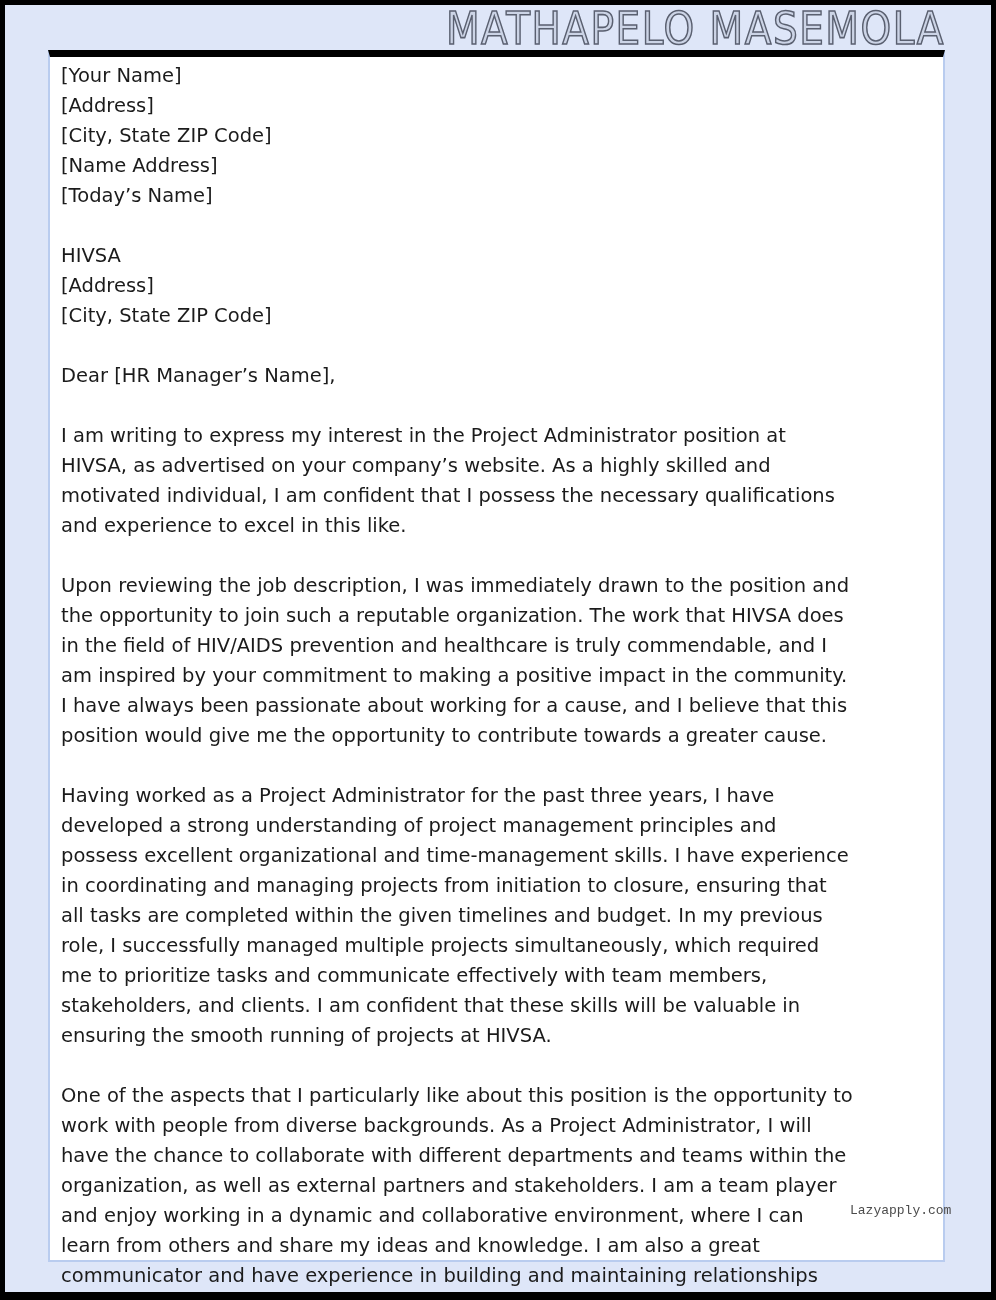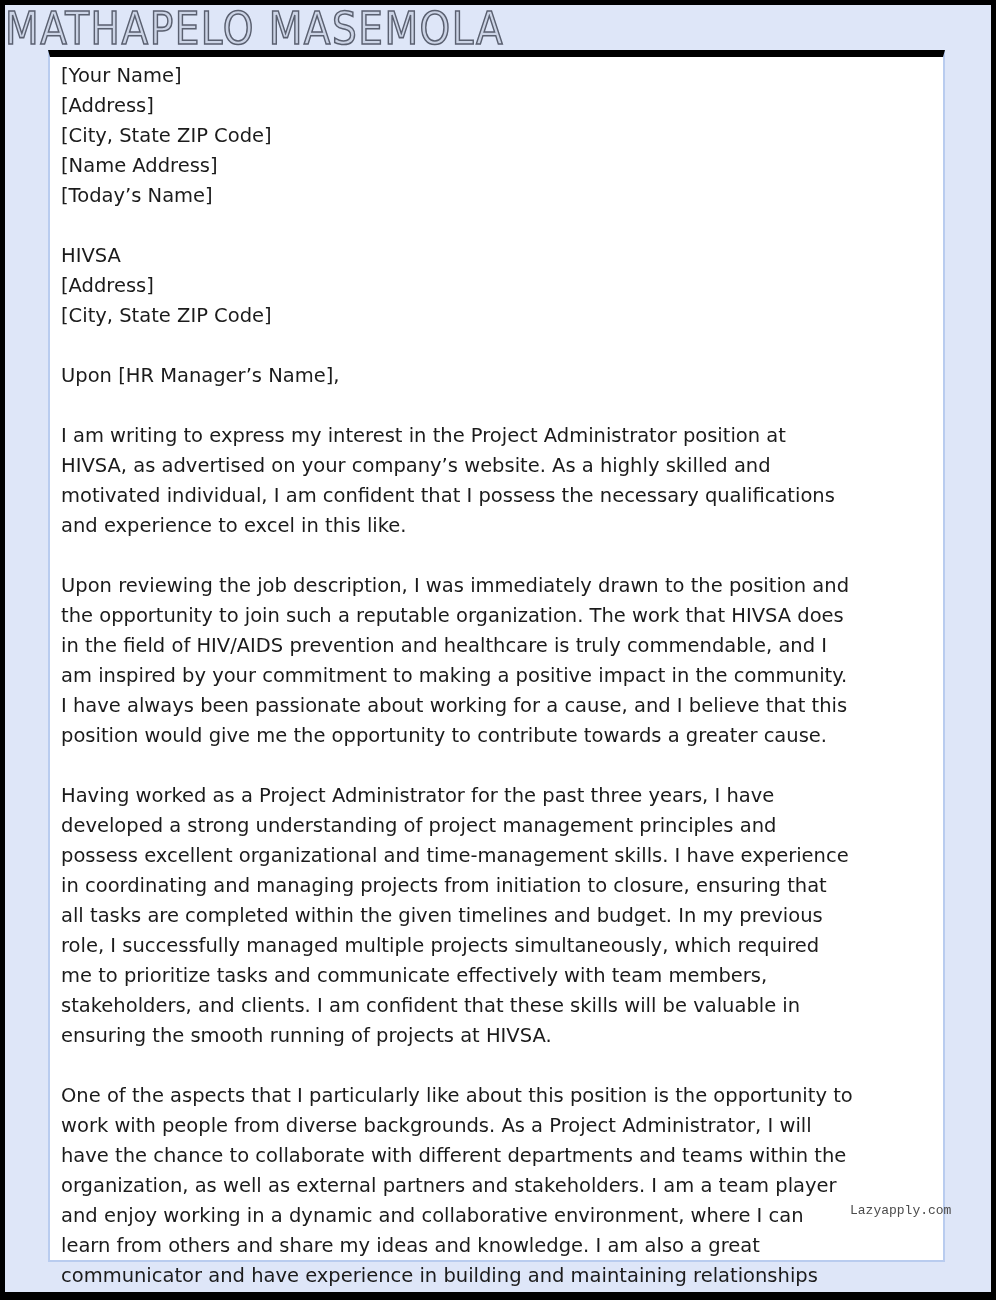--- a/index.html
+++ b/index.html
@@ -30,20 +30,21 @@
 
   
   #header-band {
     position: absolute;
     left: 0;
     top: 0;
     width: 986px;
     height: 46px;
     display: flex;
     align-items: center;
+    justify-content: flex-end;
     padding-right: 46px;
     box-sizing: border-box;
   }
   #candidate-name {
     font-family: "DejaVu Sans", "Liberation Sans", sans-serif;
     font-size: 39px;
     letter-spacing: 1.5px;
     font-weight: 400;
     line-height: 1;
     color: #ccd4e6;
@@ -127,21 +128,21 @@
       <span class="line">[Name Address]</span>
       <span class="line">[Today’s Name]</span>
     </div>
 
     <div class="block">
       <span class="line">HIVSA</span>
       <span class="line">[Address]</span>
       <span class="line">[City, State ZIP Code]</span>
     </div>
 
-    <p>Upon [HR Manager’s Name],</p>
+    <p>Dear [HR Manager’s Name],</p>
 
     <p>I am writing to express my interest in the Project Administrator position at HIVSA, as advertised on your company’s website. As a highly skilled and motivated individual, I am confident that I possess the necessary qualifications and experience to excel in this like.</p>
     <p>Upon reviewing the job description, I was immediately drawn to the position and the opportunity to join such a reputable organization. The work that HIVSA does in the field of HIV/AIDS prevention and healthcare is truly commendable, and I am inspired by your commitment to making a positive impact in the community. I have always been passionate about working for a cause, and I believe that this position would give me the opportunity to contribute towards a greater cause.</p>
     <p>Having worked as a Project Administrator for the past three years, I have developed a strong understanding of project management principles and possess excellent organizational and time-management skills. I have experience in coordinating and managing projects from initiation to closure, ensuring that all tasks are completed within the given timelines and budget. In my previous role, I successfully managed multiple projects simultaneously, which required me to prioritize tasks and communicate effectively with team members, stakeholders, and clients. I am confident that these skills will be valuable in ensuring the smooth running of projects at HIVSA.</p>
     <p>One of the aspects that I particularly like about this position is the opportunity to work with people from diverse backgrounds. As a Project Administrator, I will have the chance to collaborate with different departments and teams within the organization, as well as external partners and stakeholders. I am a team player and enjoy working in a dynamic and collaborative environment, where I can learn from others and share my ideas and knowledge. I am also a great communicator and have experience in building and maintaining relationships with internal and external stakeholders.</p>
 
   </div>
 
   <div id="watermark">Lazyapply.com</div>
 

